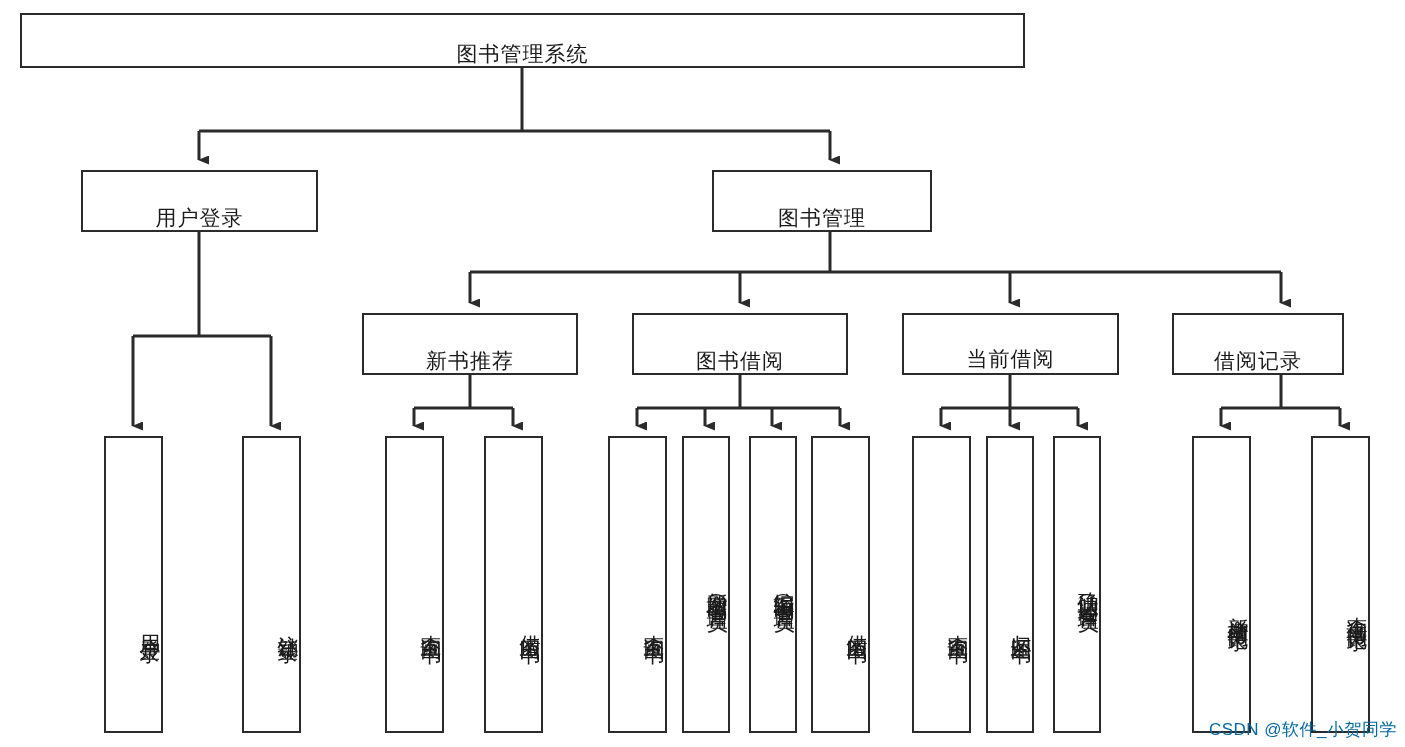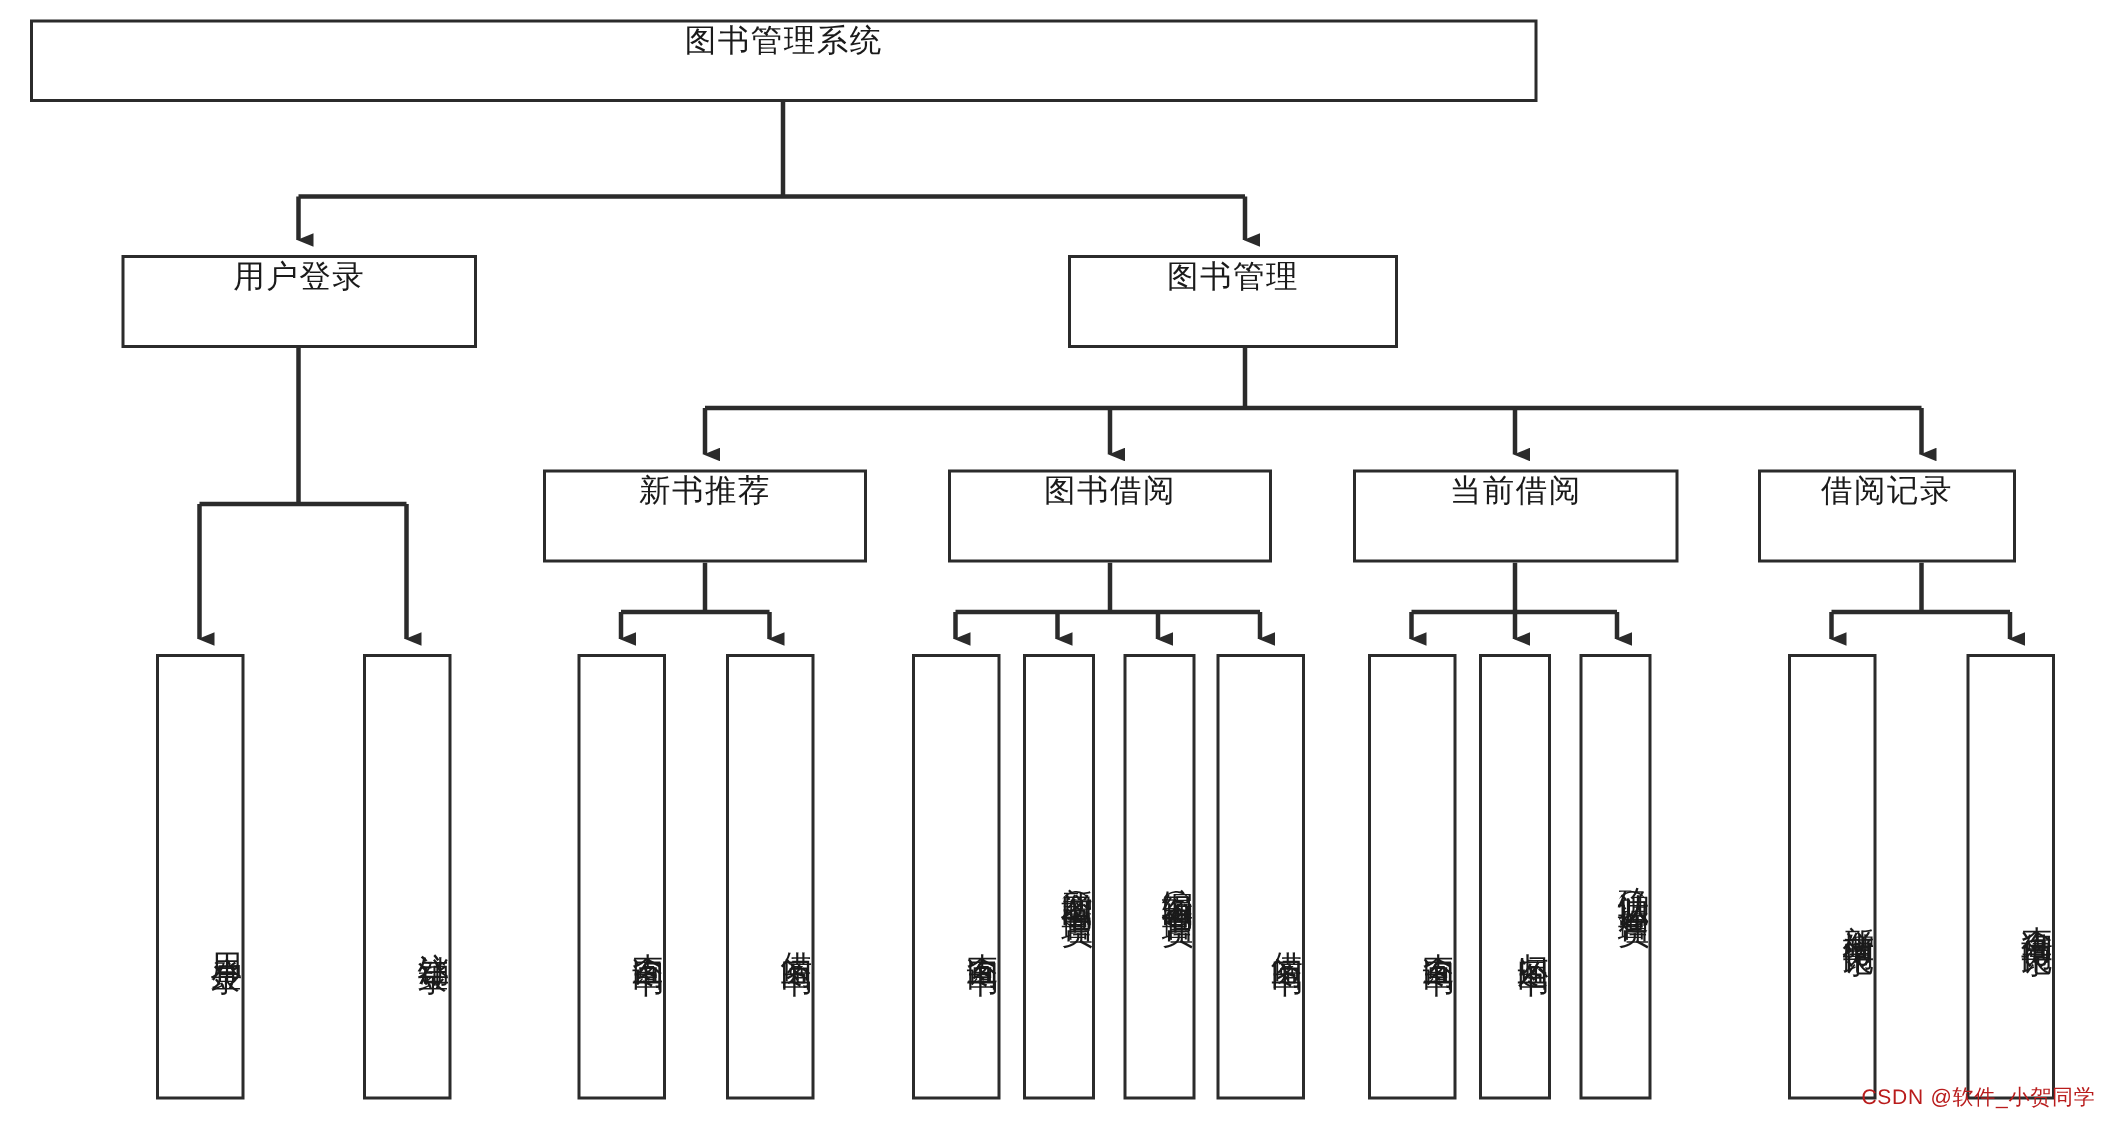--- a/index.html
+++ b/index.html
@@ -25,21 +25,21 @@
     width: 1405px;
     height: 747px;
   }
   .node {
     position: absolute;
     box-sizing: border-box;
     border: 2px solid #2b2b2b;
     background: #ffffff;
     color: #1a1a1a;
     display: flex;
-    align-items: flex-start;
+    align-items: flex-end;
     justify-content: center;
     overflow: hidden;
   }
   .node.horiz {
     font-size: 21px;
     letter-spacing: 1px;
     line-height: 1.2;
   }
   .node.vert {
     writing-mode: vertical-rl;
@@ -58,22 +58,22 @@
     display: block;
     white-space: pre-line;
   }
   .node.vert .label {
     white-space: normal;
   }
   #watermark {
     position: absolute;
     right: 8px;
     bottom: 6px;
-    font-size: 14px;
-    color: #b91c1c;
+    font-size: 17px;
+    color: #0369a1;
     letter-spacing: 0.5px;
     user-select: none;
     pointer-events: none;
     white-space: nowrap;
   }
 </style>
 </head>
 <body>
 
 <div id="diagram-canvas">
@@ -138,21 +138,21 @@
   <div class="node horiz" style="left:712px; top:170px; width:220px; height:62px;">
     <span class="label">图书管理</span>
   </div>
 
   <div class="node horiz" style="left:632px; top:313px; width:216px; height:62px;">
     <span class="label">图书借阅</span>
   </div>
   <div class="node horiz" style="left:362px; top:313px; width:216px; height:62px;">
     <span class="label">新书推荐</span>
   </div>
-  <div class="node horiz" style="left:902px; top:313px; width:217px; height:62px;">
+  <div class="node horiz" style="left:902px; top:313px; width:217px; height:62px;font-family:Liberation Mono, monospace;">
     <span class="label">当前借阅</span>
   </div>
   <div class="node horiz" style="left:1172px; top:313px; width:172px; height:62px;">
     <span class="label">借阅记录</span>
   </div>
 
   <div class="node vert" style="left:104px; top:436px; width:59px; height:297px; padding-top:78px;">
     <span class="label">用户登录</span>
   </div>
   <div class="node vert" style="left:242px; top:436px; width:59px; height:297px; padding-top:78px;">

